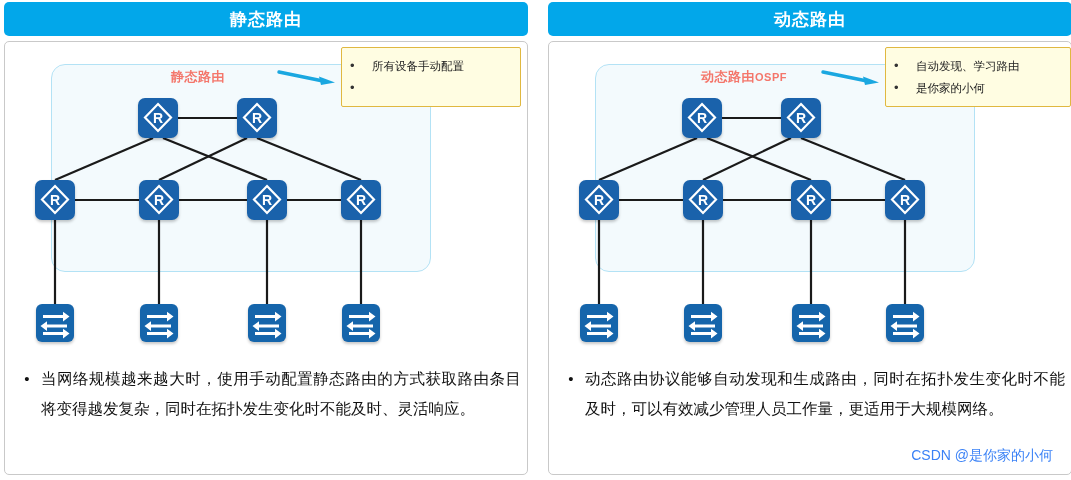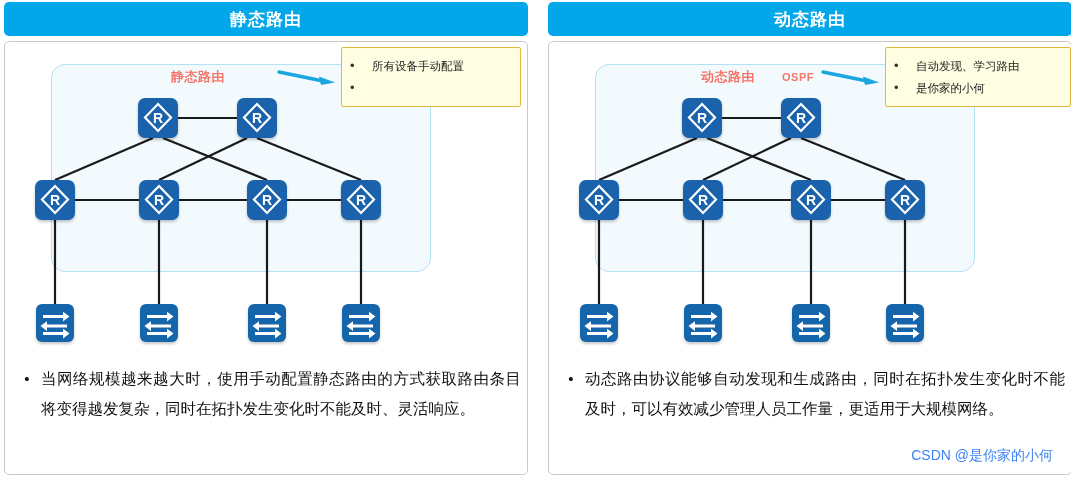--- a/index.html
+++ b/index.html
@@ -65,21 +65,21 @@
     border-radius: 14px;
   }
   .topo-label {
     position: absolute;
     font-size: 13px;
     font-weight: bold;
     color: #f4766b;
     white-space: nowrap;
     letter-spacing: 0.5px;
   }
-  .topo-label .suffix { font-size: 11px; margin-left: 27px; }
+  .topo-label .suffix { font-size: 11px; }
 
   .topo-arrow {
     position: absolute;
     width: 60px; height: 18px;
   }
 
   svg.links {
     position: absolute;
     left: 0; top: 0;
     width: 522px; height: 320px;

